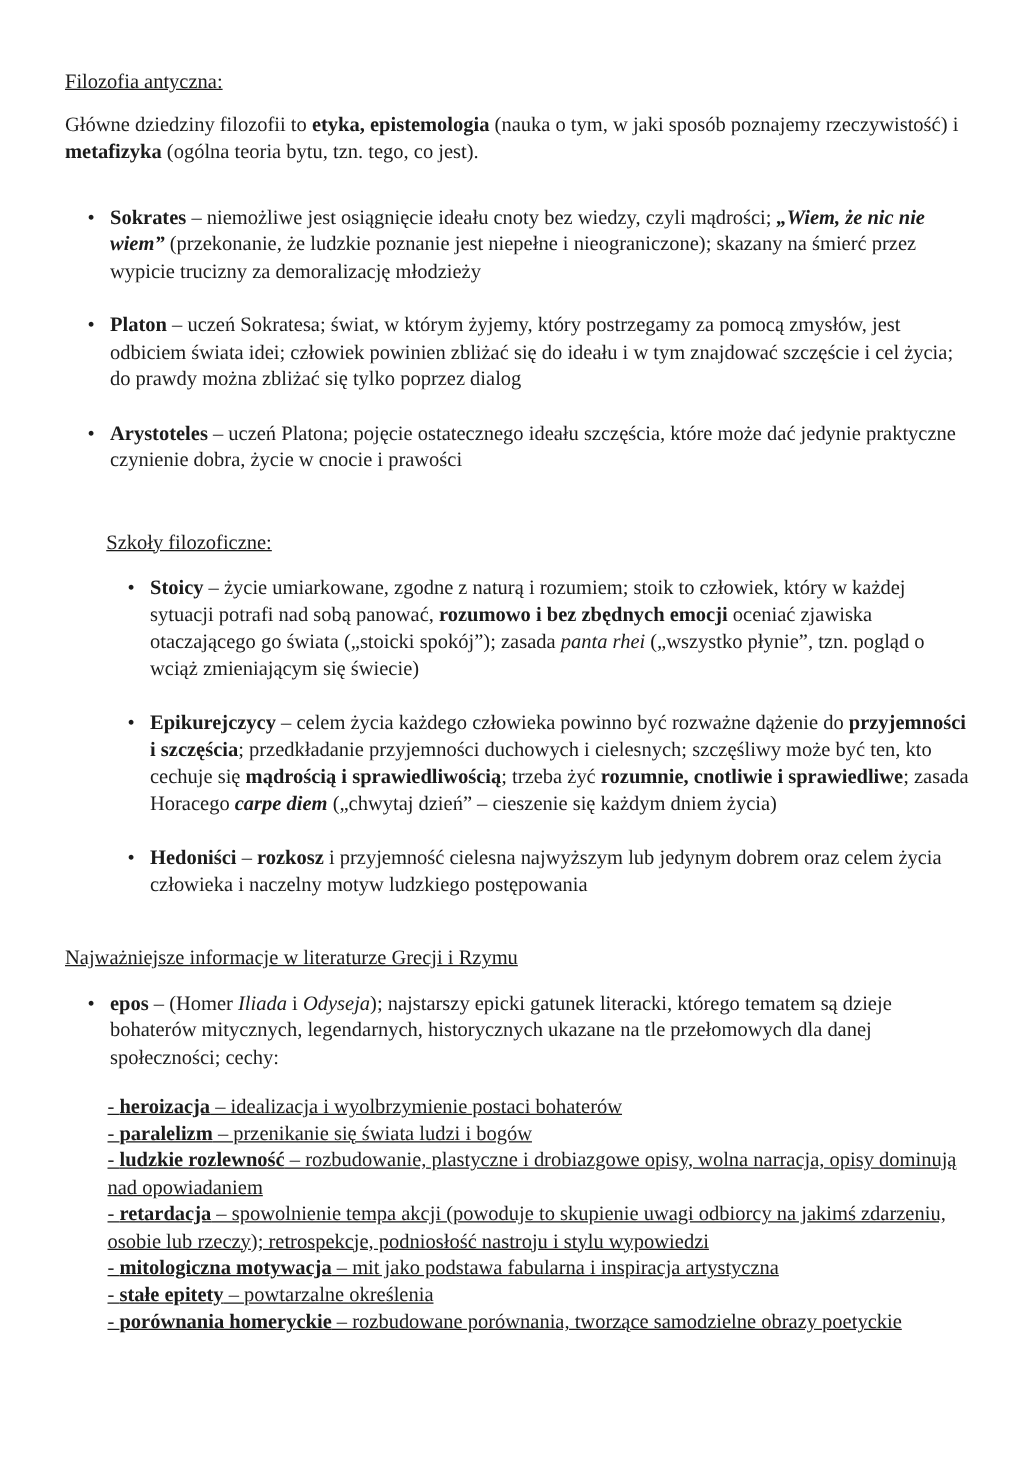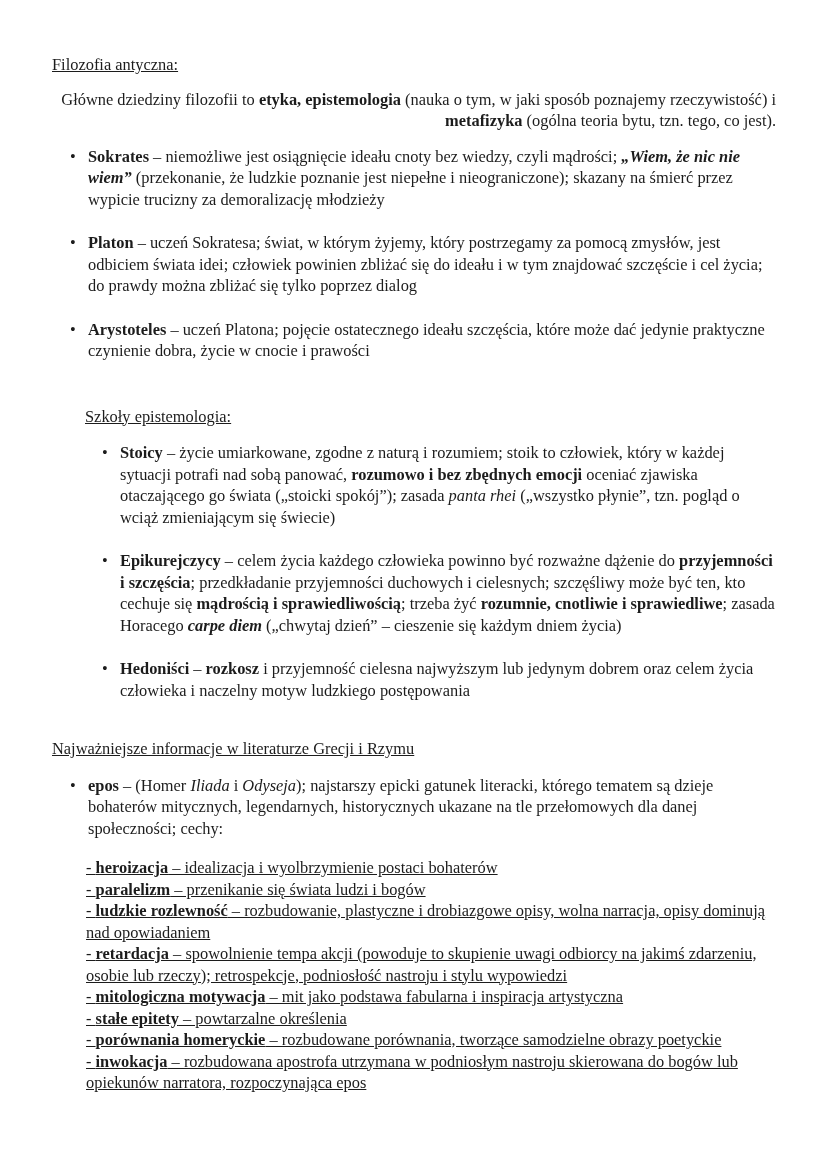--- a/index.html
+++ b/index.html
@@ -13,21 +13,21 @@
   }
   .doc{
     box-sizing:border-box;
     width:828px;height:1171px;
     padding:54px 52px 40px 52px;
     font-size:16.4px;
     line-height:21.5px;
   }
   .heading{margin:0 0 13px 0;}
   .heading.indent1{margin-left:33px;}
-  .para{margin:0 0 14px 0;text-align:right;}
+  .para{margin:0 0 31px 0;}
   
   .li{display:flex;margin:0 0 22px 0;}
   .li .marker{flex:none;width:18px;}
   .li .li-text{flex:1;}
   .li.l1{padding-left:18px;}
   .li.l2{padding-left:50px;}
   .li:last-child{margin-bottom:0;}
   
   .gap-after-philosophers{margin-top:44px;}
   .gap-before-schools-list{margin-top:15px;}
@@ -57,21 +57,21 @@
     <div class="li l1">
       <span class="marker">•</span>
       <div class="li-text"><span class="b">Platon</span><span> – uczeń Sokratesa; świat, w którym żyjemy, który postrzegamy za pomocą zmysłów, jest odbiciem świata idei; człowiek powinien zbliżać się do ideału i w tym znajdować szczęście i cel życia; do prawdy można zbliżać się tylko poprzez dialog</span></div>
     </div>
     <div class="li l1">
       <span class="marker">•</span>
       <div class="li-text"><span class="b">Arystoteles</span><span> – uczeń Platona; pojęcie ostatecznego ideału szczęścia, które może dać jedynie praktyczne czynienie dobra, życie w cnocie i prawości</span></div>
     </div>
   </div>
 
-  <div class="heading indent1 gap-after-philosophers"><span class="u">Szkoły epistemologia:</span></div>
+  <div class="heading indent1 gap-after-philosophers"><span class="u">Szkoły filozoficzne:</span></div>
 
   <div class="gap-before-schools-list">
     <div class="li l2">
       <span class="marker">•</span>
       <div class="li-text"><span class="b">Stoicy</span><span> – życie umiarkowane, zgodne z naturą i rozumiem; stoik to człowiek, który w każdej sytuacji potrafi nad sobą panować, </span><span class="b">rozumowo i bez zbędnych emocji</span><span> oceniać zjawiska otaczającego go świata („stoicki spokój”); zasada </span><span class="i">panta rhei</span><span> („wszystko płynie”, tzn. pogląd o wciąż zmieniającym się świecie)</span></div>
     </div>
     <div class="li l2">
       <span class="marker">•</span>
       <div class="li-text"><span class="b">Epikurejczycy</span><span> – celem życia każdego człowieka powinno być rozważne dążenie do </span><span class="b">przyjemności i szczęścia</span><span>; przedkładanie przyjemności duchowych i cielesnych; szczęśliwy może być ten, kto cechuje się </span><span class="b">mądrością i sprawiedliwością</span><span>; trzeba żyć </span><span class="b">rozumnie, cnotliwie i sprawiedliwe</span><span>; zasada Horacego </span><span class="b i">carpe diem</span><span> („chwytaj dzień” – cieszenie się każdym dniem życia)</span></div>
     </div>
@@ -91,16 +91,15 @@
   </div>
 
   <div class="features">
     <div class="feature"><span>- </span><span class="b">heroizacja</span><span> – idealizacja i wyolbrzymienie postaci bohaterów</span></div>
     <div class="feature"><span>- </span><span class="b">paralelizm</span><span> – przenikanie się świata ludzi i bogów</span></div>
     <div class="feature"><span>- </span><span class="b">ludzkie rozlewność</span><span> – rozbudowanie, plastyczne i drobiazgowe opisy, wolna narracja, opisy dominują nad opowiadaniem</span></div>
     <div class="feature"><span>- </span><span class="b">retardacja</span><span> – spowolnienie tempa akcji (powoduje to skupienie uwagi odbiorcy na jakimś zdarzeniu, osobie lub rzeczy); retrospekcje, podniosłość nastroju i stylu wypowiedzi</span></div>
     <div class="feature"><span>- </span><span class="b">mitologiczna motywacja</span><span> – mit jako podstawa fabularna i inspiracja artystyczna</span></div>
     <div class="feature"><span>- </span><span class="b">stałe epitety</span><span> – powtarzalne określenia</span></div>
     <div class="feature"><span>- </span><span class="b">porównania homeryckie</span><span> – rozbudowane porównania, tworzące samodzielne obrazy poetyckie</span></div>
-    <div class="feature"><span>- </span><span class="b">inwokacja</span><span> – rozbudowana apostrofa utrzymana w podniosłym nastroju skierowana do bogów lub opiekunów narratora, rozpoczynająca epos</span></div>
   </div>
 
 </div>
 
 </body></html>

